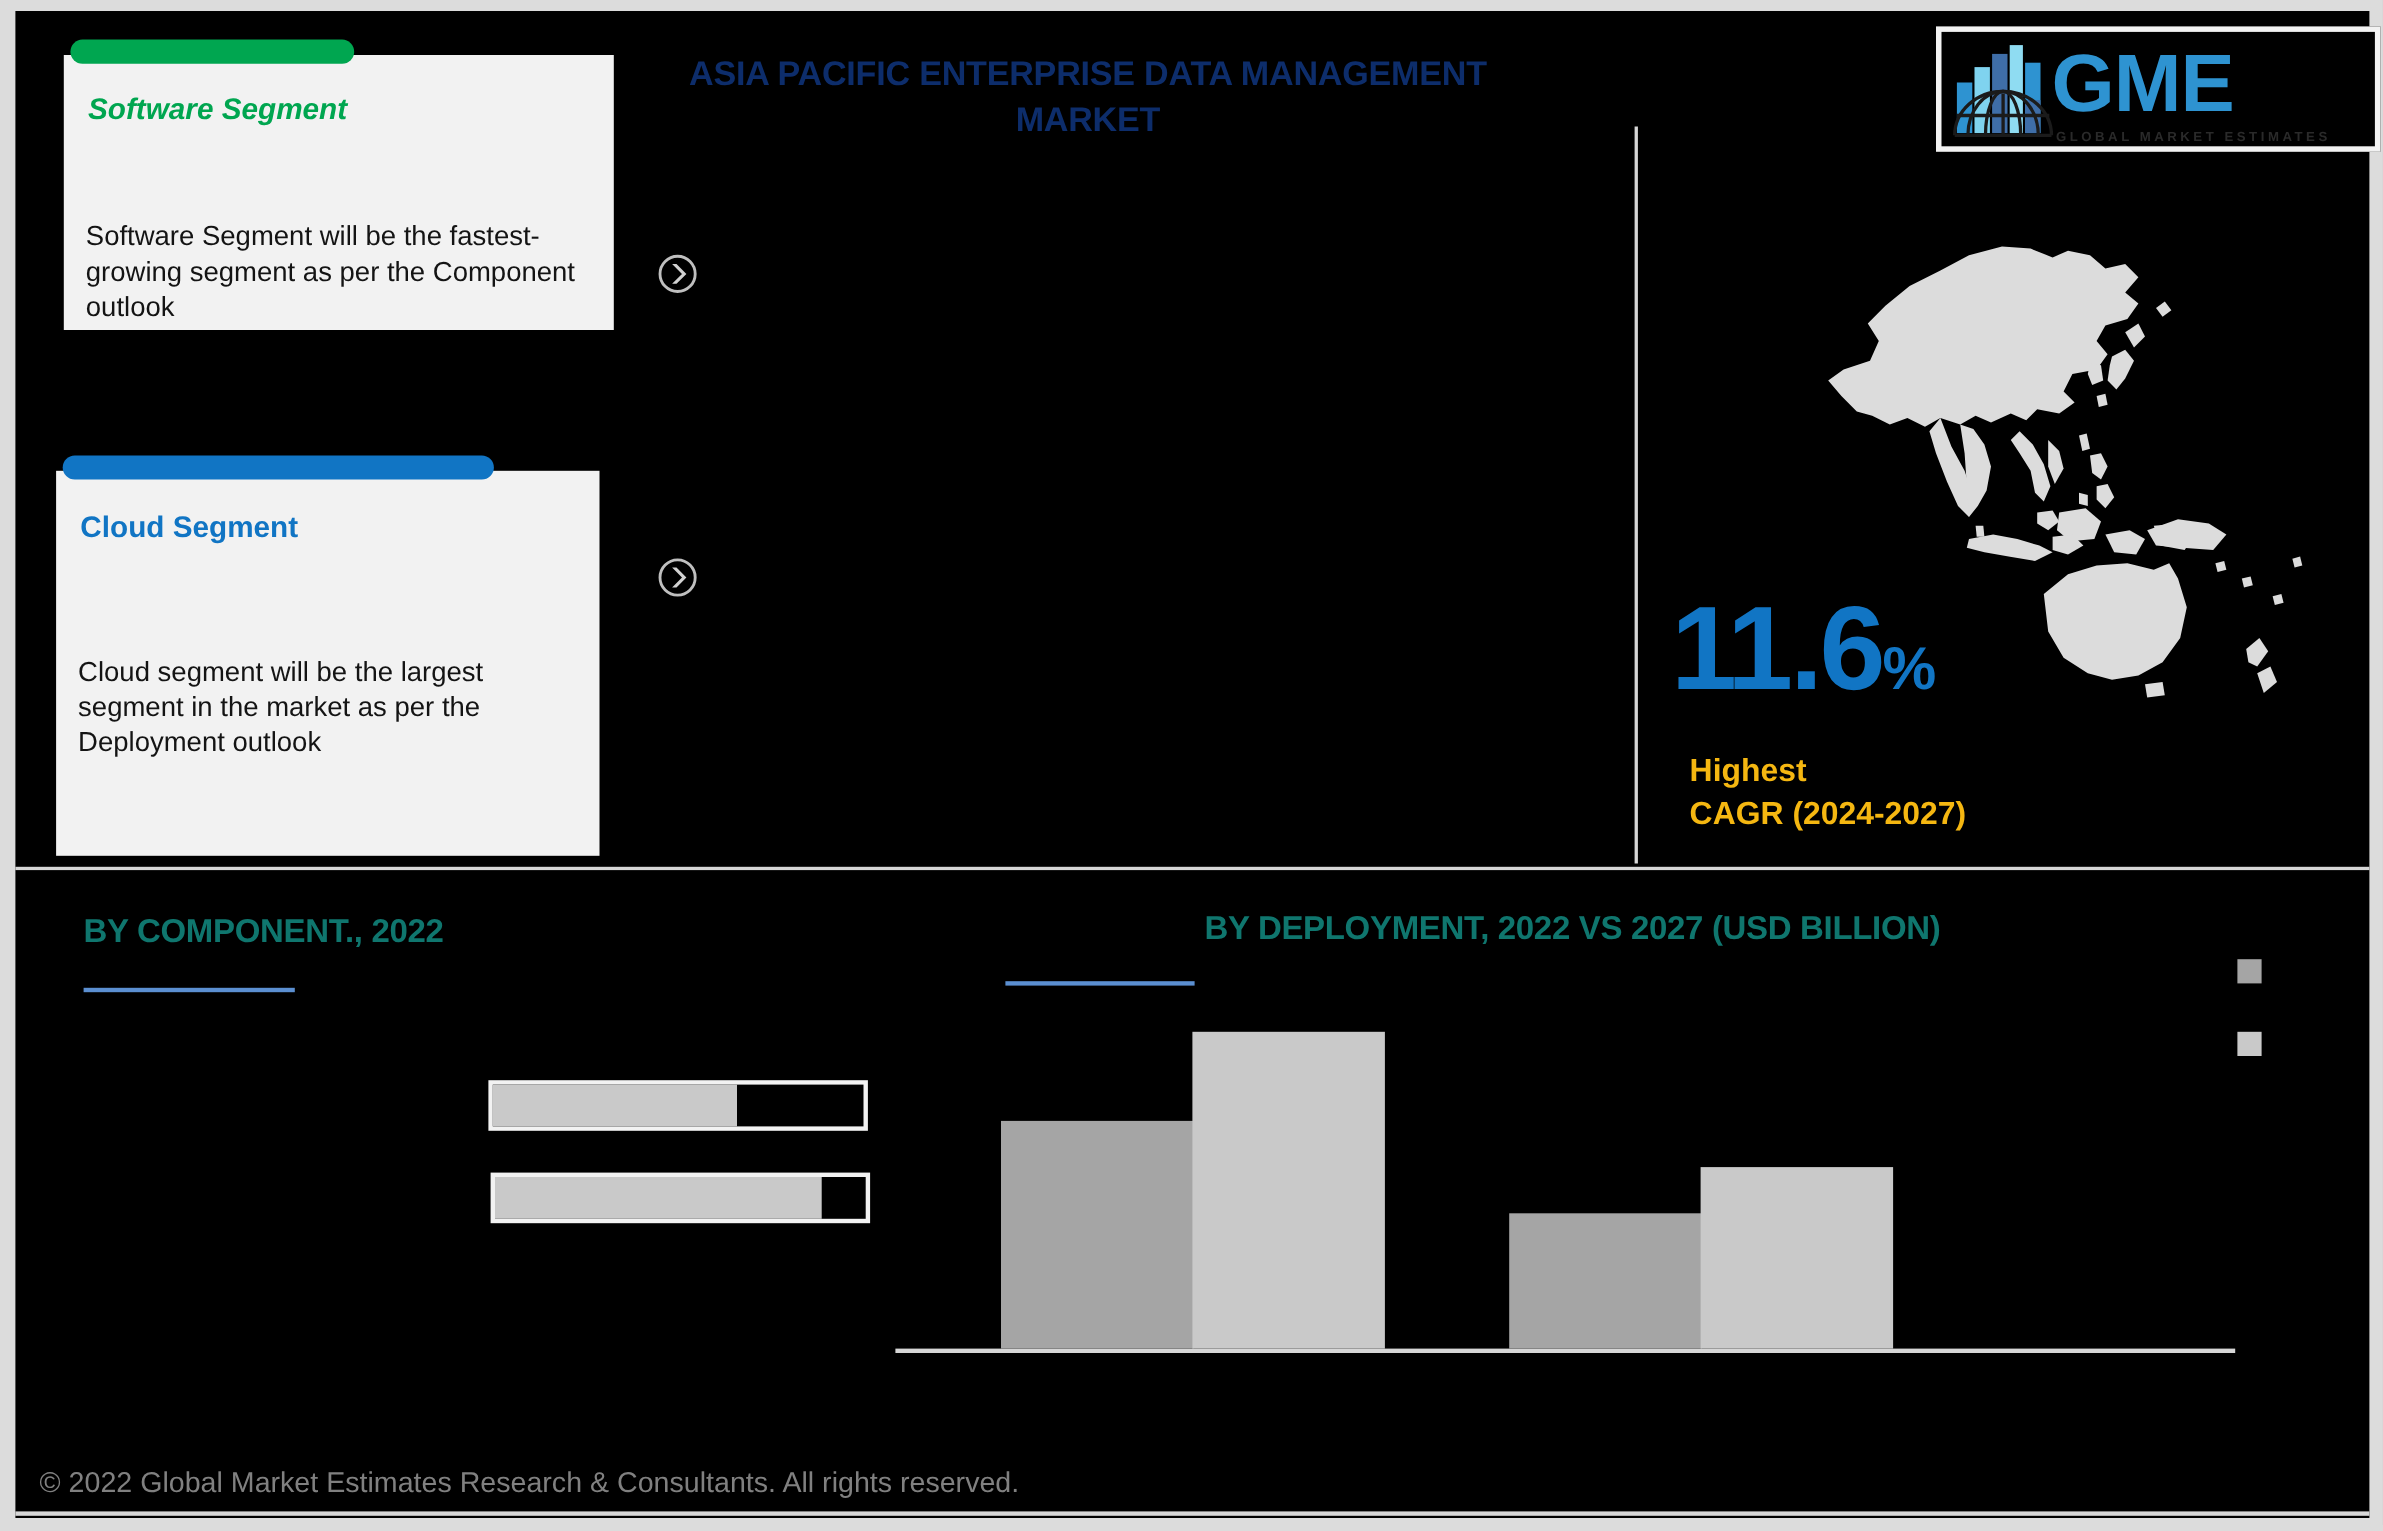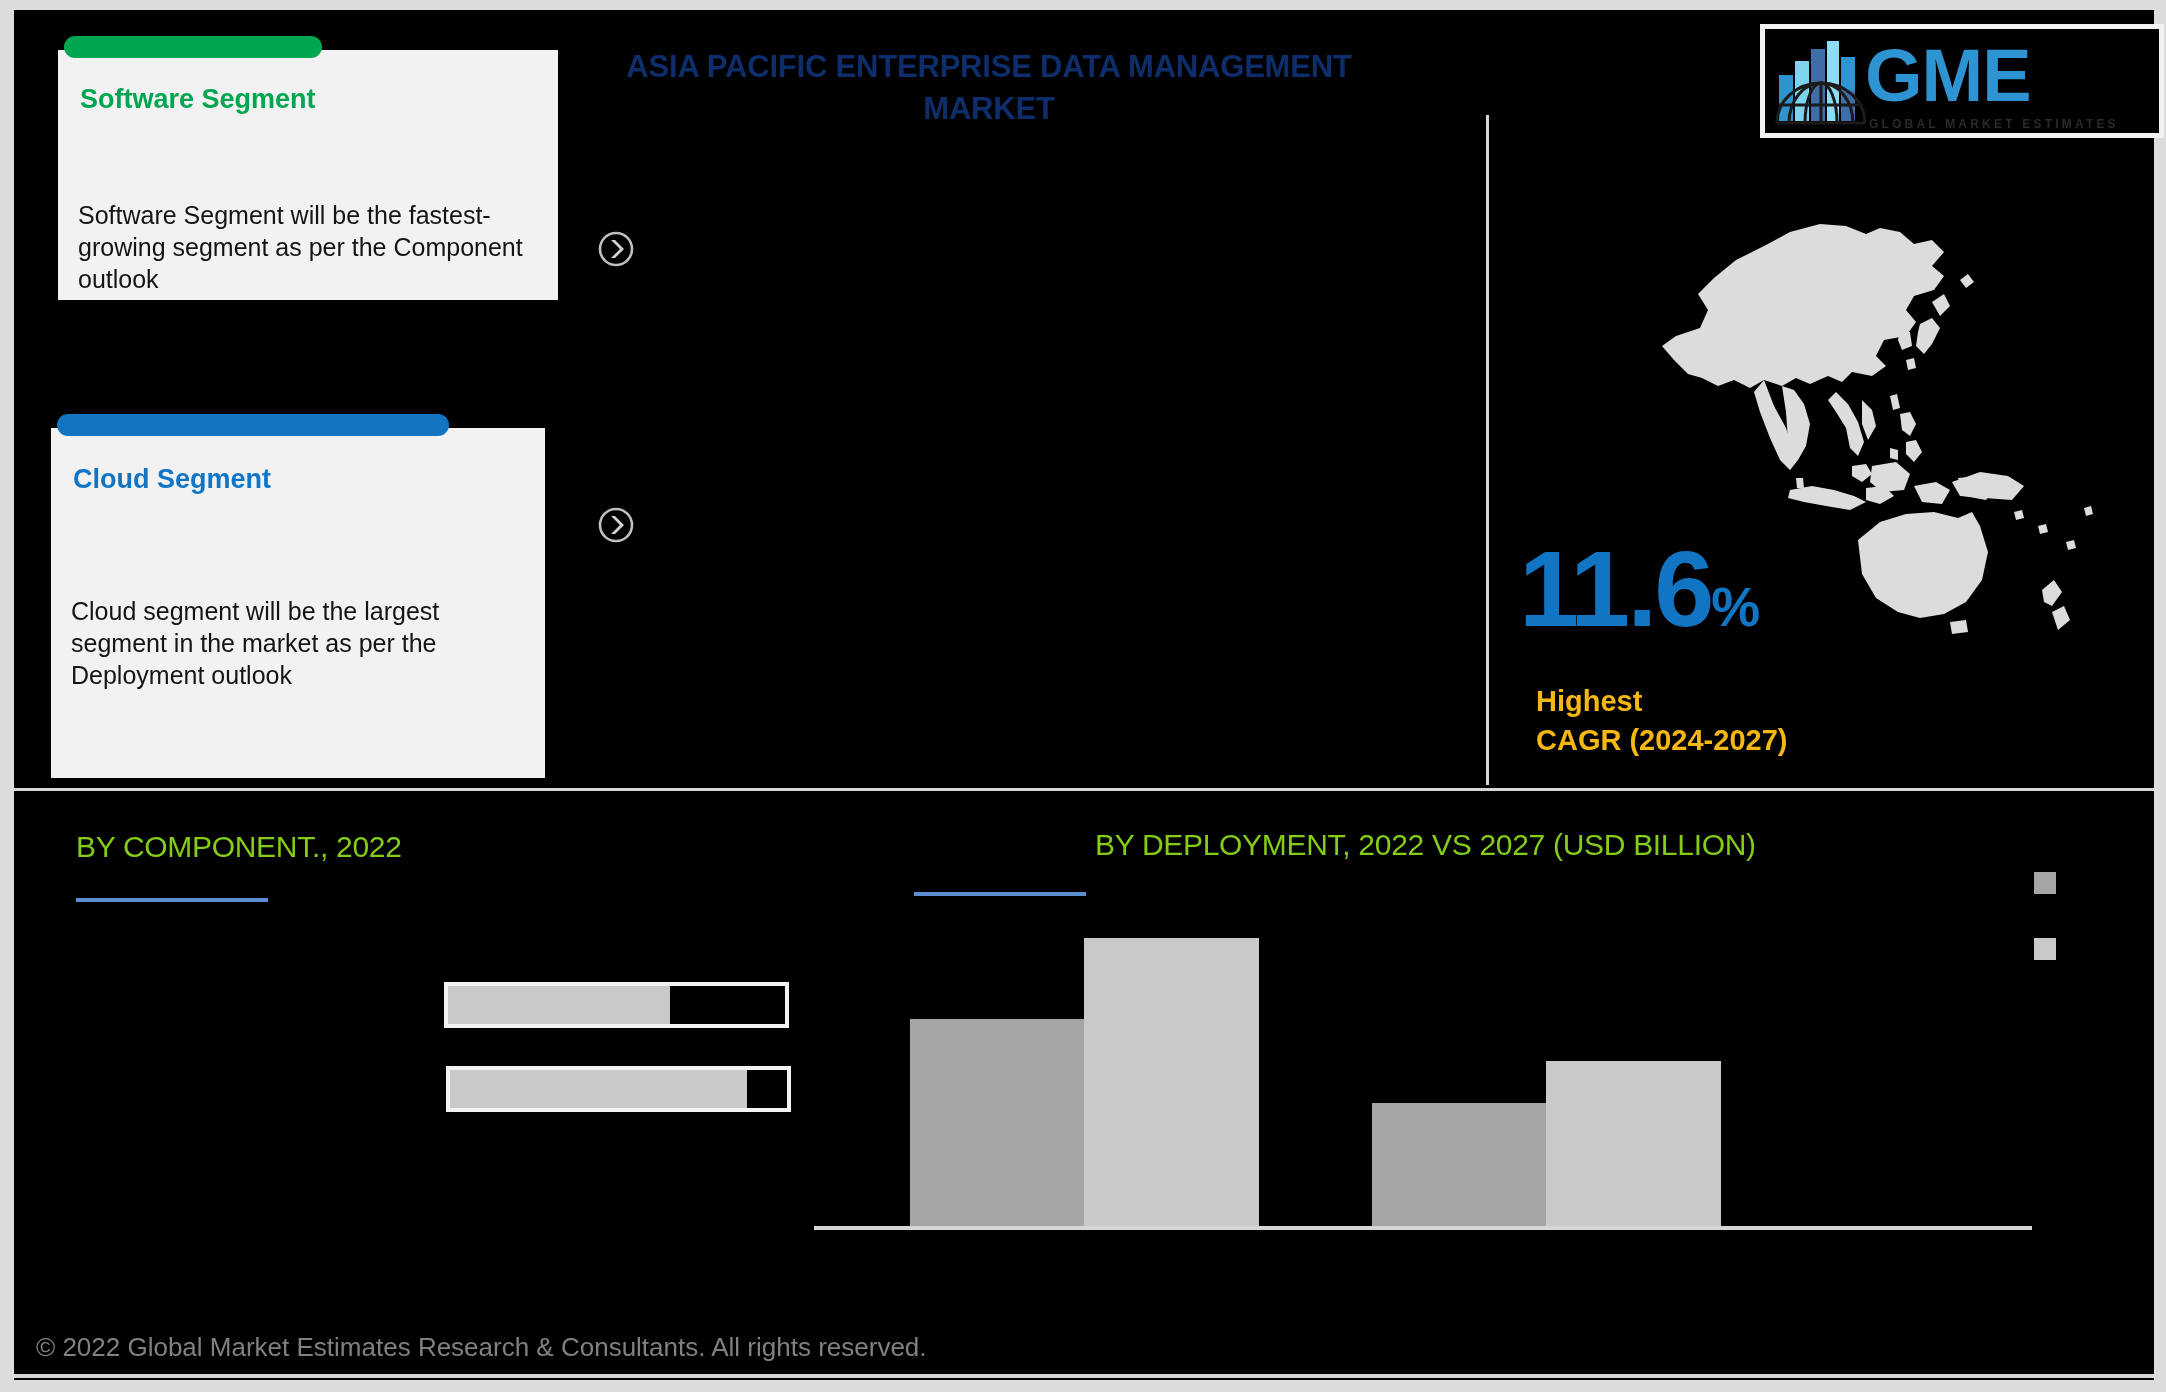--- a/index.html
+++ b/index.html
@@ -108,21 +108,21 @@
   .card-body {
     position: absolute;
     left: 20px;
     color: #141414;
     font-size: 25px;
     line-height: 1.27;
   }
 
   #card-software { left: 44px;  top: 40px;  width: 500px; height: 250px; }
   #card-software .card-tab { width: 258px; background: #00a650; }
-  #card-software .card-title { top: 34px; color: #00a650; }
+  #card-software .card-title { top: 34px; color: #00a650; font-style: italic; }
   #card-software .card-body { top: 150px; width: 455px; }
 
   #card-cloud { left: 37px; top: 418px; width: 494px; height: 350px; }
   #card-cloud .card-tab { width: 392px; background: #1175c4; }
   #card-cloud .card-title { top: 36px; color: #1175c4; }
   #card-cloud .card-body { top: 168px; width: 445px; }
 
   
   .arrow-ptr {
     position: absolute;
@@ -179,23 +179,23 @@
     left: 0px;
     top: 778px;
     width: 2140px;
     height: 3px;
     background: #d6d6d6;
   }
 
   
   .sec-title {
     position: absolute;
-    color: #84cc16;
+    color: #0f766e;
     font-size: 30px;
-    font-weight: normal;
+    font-weight: bold;
     letter-spacing: -0.3px;
     white-space: nowrap;
   }
   .sec-underline {
     position: absolute;
     height: 4px;
     background: #5b8fd1;
   }
   #sec-component { left: 62px; top: 820px; }
   #ul-component  { left: 62px; top: 888px; width: 192px; }

